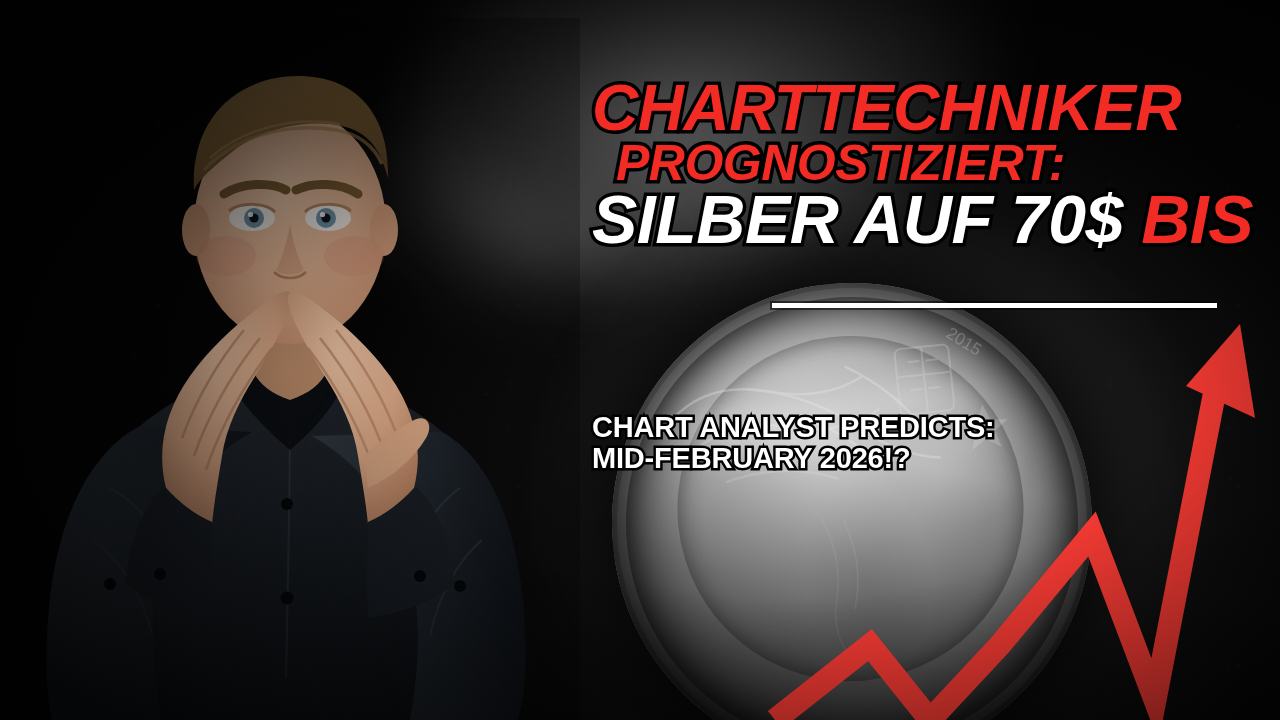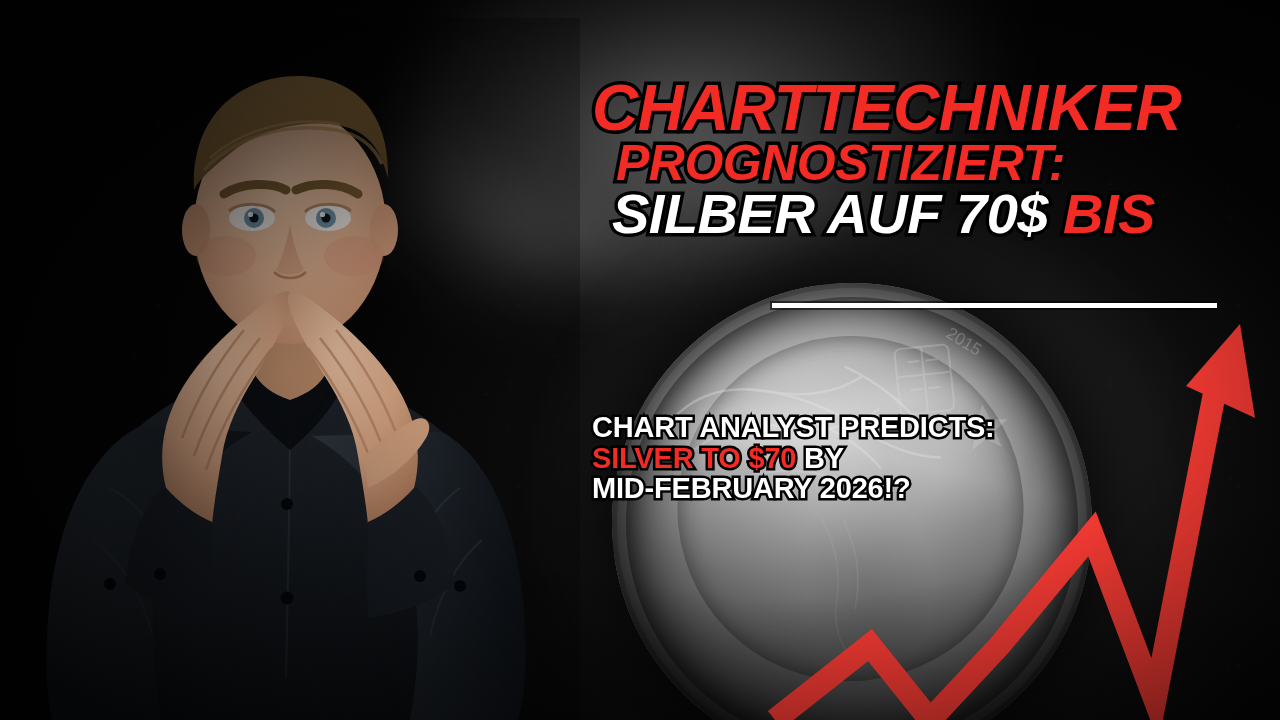--- a/index.html
+++ b/index.html
@@ -72,21 +72,21 @@
      font-weight:900;font-style:italic;line-height:.96;letter-spacing:-.5px;
      text-transform:uppercase;}
   .hl{display:block;white-space:nowrap;font-size:50px;
      -webkit-text-stroke:7px #000;paint-order:stroke fill;
      text-shadow:0 3px 0 rgba(0,0,0,.9);}
   .hl span{display:inline;}
   .red{color:#F22B25;}
   .wht{color:#FFFFFF;}
   .hl.l1{font-size:64px;}
   .hl.l2{font-size:50px;margin-left:24px;}
-  .hl.l3{font-size:56px;margin-left:20px;}
+  .hl.l3{font-size:68px;}
   .hl.l4{font-size:52px;}
   .underline-bar{position:absolute;left:772px;top:303px;width:445px;height:5px;background:#fff;
      box-shadow:0 0 0 2px rgba(0,0,0,.55);}
 
   .subhead{position:absolute;left:592px;top:412px;width:560px;
      font-weight:900;line-height:1.06;letter-spacing:-.2px;text-transform:uppercase;}
   .sl{display:block;white-space:nowrap;font-size:29px;
      -webkit-text-stroke:5px #000;paint-order:stroke fill;}
 </style>
 </head>
@@ -282,17 +282,16 @@
 
   <div class="headline">
     <span class="hl l1"><span class="red">CHARTTECHNIKER</span></span>
     <span class="hl l2"><span class="red">PROGNOSTIZIERT:</span></span>
     <span class="hl l3"><span class="wht">SILBER AUF 70$</span>&nbsp;<span class="red">BIS</span></span>
   </div>
   <div class="underline-bar"></div>
 
   <div class="subhead">
     <span class="sl"><span class="wht">CHART ANALYST PREDICTS:</span></span>
-    <span class="sl"><span class="red">SILVER TO $70</span><span class="wht"> BY</span></span>
     <span class="sl"><span class="wht">MID-FEBRUARY 2026!?</span></span>
   </div>
 
 </div>
 
 </body></html>

